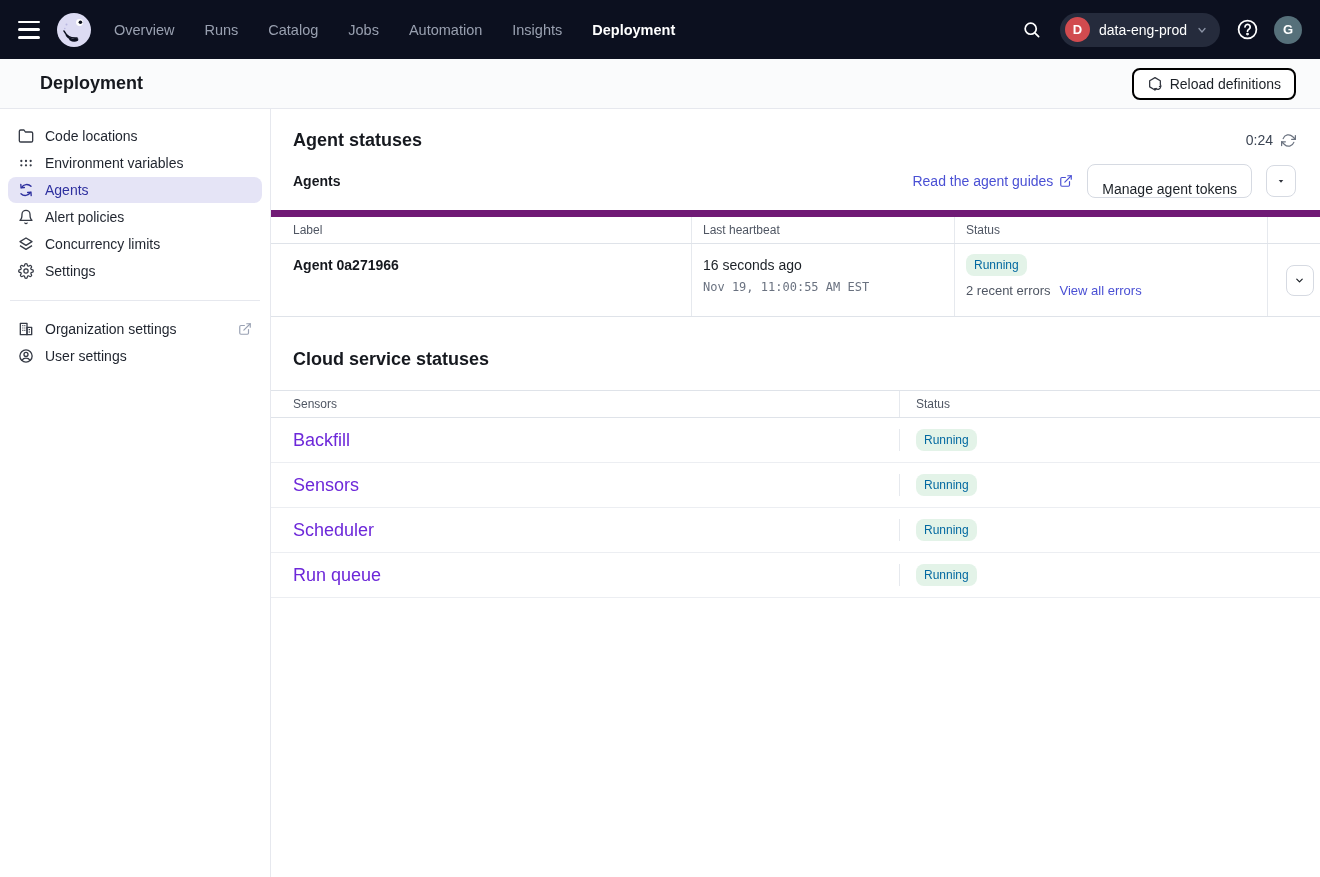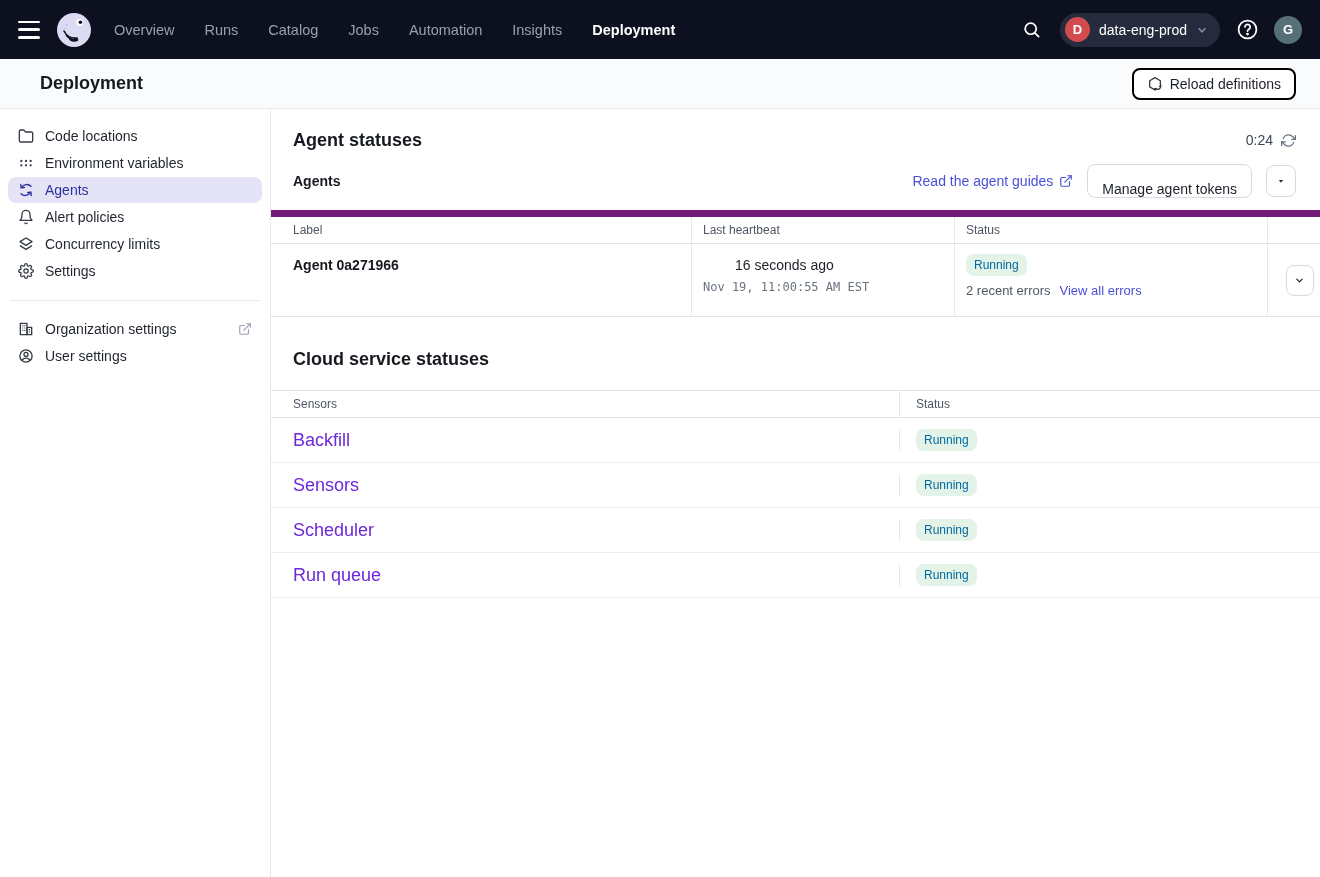--- a/index.html
+++ b/index.html
@@ -58,21 +58,21 @@
   .a-row { display:grid; grid-template-columns:420px 263px 313px 1fr; }
   .a-head { border-bottom:1px solid #dfe3e9; height:27px; }
   .a-head .cell { font-size:12px; color:#4f5663; display:flex; align-items:center; }
   .cell { padding-left:11px; min-width:0; }
   .cell.first { padding-left:22px; }
   .a-row .cell + .cell { border-left:1px solid #e6e9ee; }
   .a-body { height:72px; }
   .agent-name { font-size:14px; font-weight:700; color:#16191f; padding-top:13px; }
   .agent-sub { display:flex; justify-content:space-between; align-items:baseline; margin-top:7px; padding-right:12px;
                font-family:"DejaVu Sans Mono", monospace; font-size:12px; color:#6a7280; }
-  .hb-rel { font-size:14px; color:#1c2127; padding-top:13px;margin-left:32px; }
+  .hb-rel { font-size:14px; color:#1c2127; padding-top:13px; }
   .hb-ts { margin-top:7px; font-family:"DejaVu Sans Mono", monospace; font-size:12px; color:#6a7280; }
   .badge { display:inline-block; background:#e3f3e8; color:#0369a1; font-size:12px; padding:3px 8px; border-radius:8px; line-height:16px; }
   .status-cell .badge { margin-top:10px; }
   .err-line { margin-top:7px; font-size:13px; color:#4f5663; display:flex; gap:9px; align-items:center; }
   .err-link { color:#4a50d4; cursor:pointer; }
   .expander-cell { display:flex; align-items:center; justify-content:center; }
   .expander-btn { width:28px; height:31px; background:#fff; border:1px solid #d6dae2; border-radius:8px; display:flex; align-items:center; justify-content:center; color:#1c2127; cursor:pointer; }
 
   
   .cloud-head { padding:32px 24px 20px 22px; }

